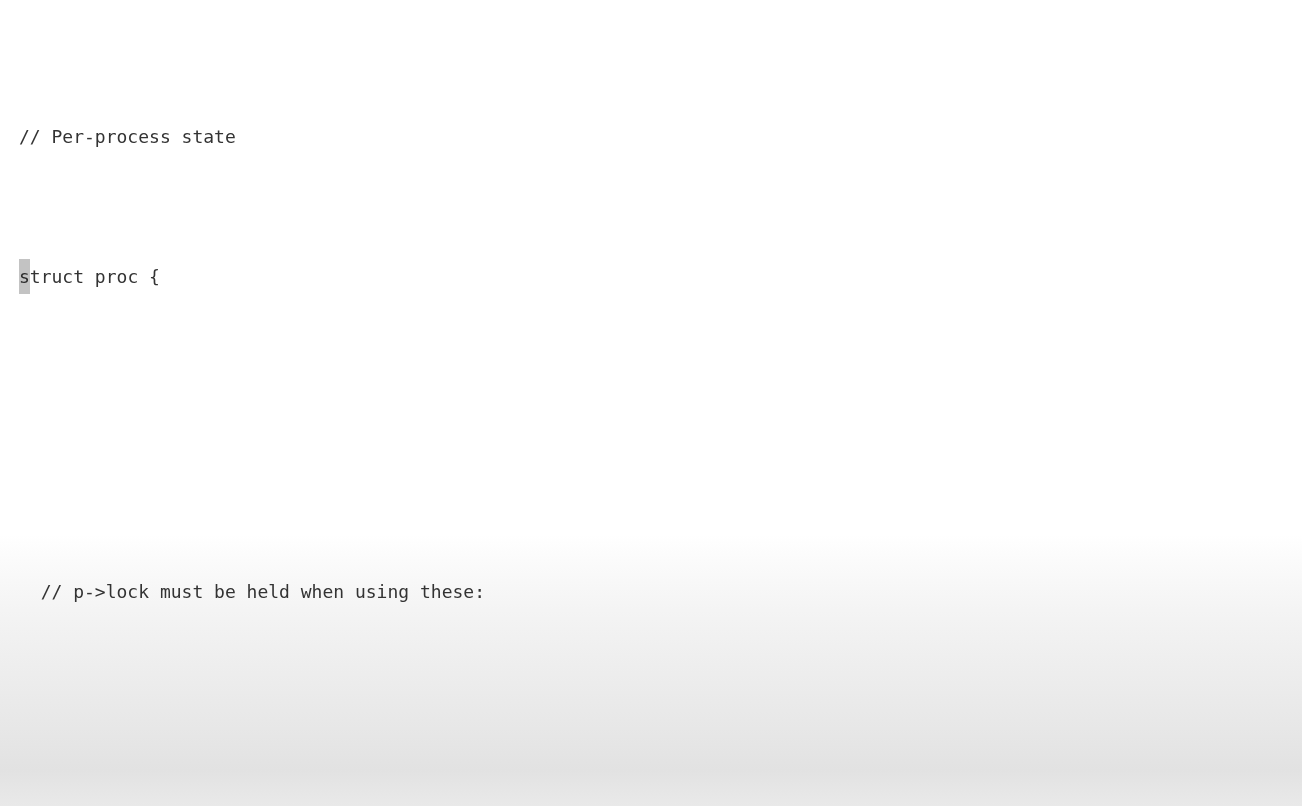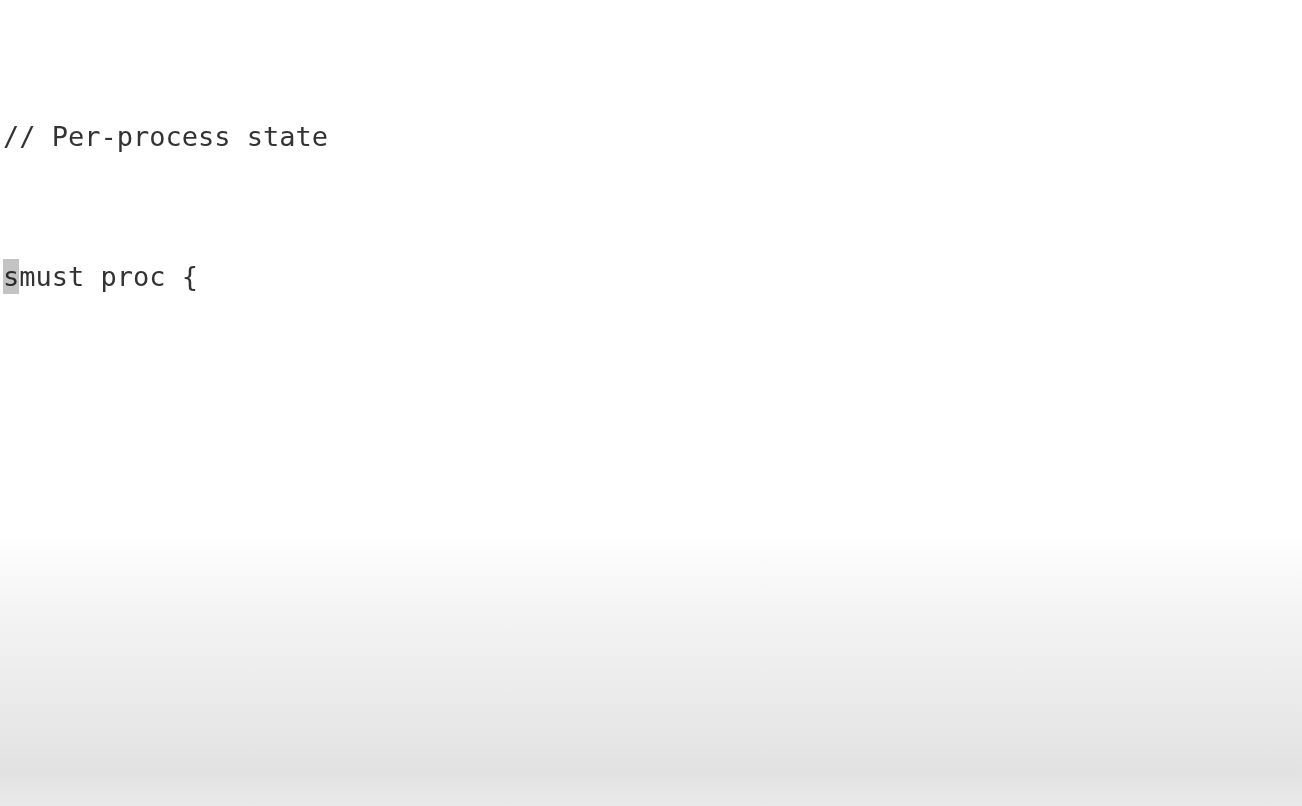--- a/index.html
+++ b/index.html
@@ -32,24 +32,24 @@
     overflow: hidden;
   }
 
   
   #code-block {
     position: absolute;
     left: 0;
     top: 0;
     width: 1302px;
     height: 674px;
-    padding: 14px 0 0 3px;
+    padding: 14px 0 0 19px;
     box-sizing: border-box;
     font-family: "DejaVu Sans Mono", "Liberation Mono", monospace;
-    font-size: 27px;
+    font-size: 18px;
     line-height: 35px;
     letter-spacing: 0px;
     color: #333333;
     white-space: pre;
     font-weight: 400;
     -webkit-font-smoothing: antialiased;
   }
 
   .code-line {
     height: 35px;
@@ -70,25 +70,26 @@
 </style>
 </head>
 <body>
 
 <div id="screen">
 
   <div id="code-block">
 
     <div class="code-line">// Per-process state</div>
 
-    <div class="code-line"><span class="cursor-char">s</span><span>must proc {</span></div>
+    <div class="code-line"><span class="cursor-char">s</span><span>truct proc {</span></div>
 
 
     <div class="code-line blank"></div>
 
+    <div class="code-line">  // p-&gt;lock must be held when using these:</div>
 
     
 
     
 
     
 
     
 
     

